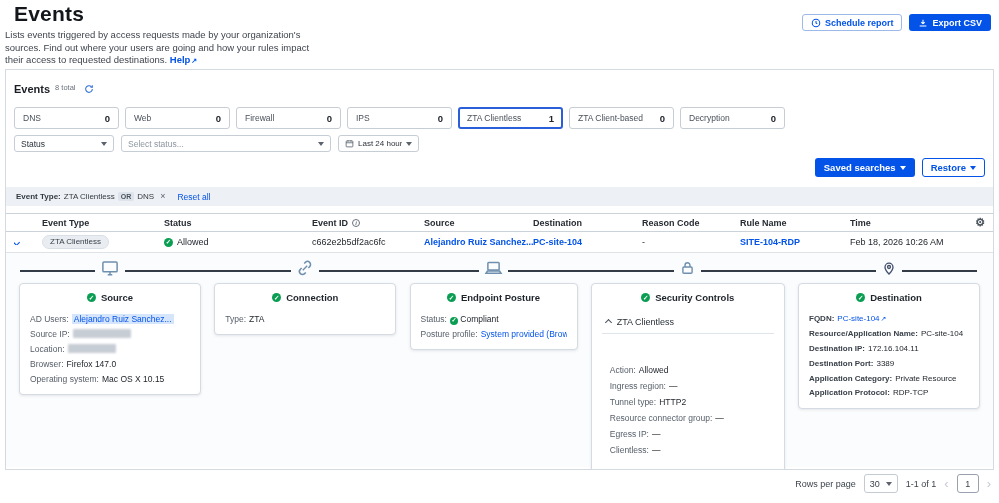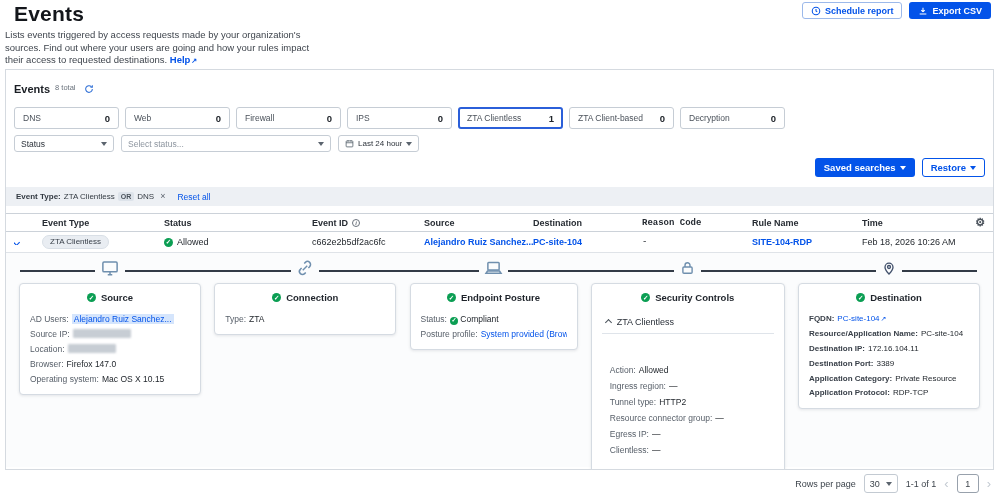--- a/index.html
+++ b/index.html
@@ -10,21 +10,21 @@
     font-family:"Liberation Sans", sans-serif; font-size:9px;
   }
   a { text-decoration:none; cursor:pointer; }
 
   
   .page-header { position:relative; height:68px; padding:2px 8px 0 5px; }
   .page-title { margin:0 0 0 9px; font-size:21px; font-weight:700; color:#13161b; letter-spacing:.2px; }
   .desc { margin:3px 0 0; width:322px; font-size:9.5px; line-height:1.33; color:#3f454d; }
   .help-link { color:#0353e9; font-weight:700; }
   .ext { font-size:7px; color:#0353e9; margin-left:1px; }
-  .header-actions { position:absolute; right:8px; top:2px; display:flex; gap:7px;margin-left:24px; }
+  .header-actions { position:absolute; right:8px; top:14px; display:flex; gap:7px;margin-left:24px; }
   .btn { display:inline-flex; align-items:center; gap:4px; border-radius:3px;
          font-family:inherit; font-size:9px; font-weight:700; height:17px; padding:0 8px;
          border:1px solid transparent; cursor:pointer; background:#fff; }
   .btn-outline { border-color:#9cb9ea; color:#0353e9; }
   .btn-primary { background:#0353e9; color:#fff; }
 
   
   .panel { position:absolute; left:5px; top:69px; width:989px; height:401px;
            border:1px solid #d5dae0; background:#fff; overflow:hidden; }
 
@@ -64,21 +64,21 @@
   .chip-x { color:#5d656f; font-size:9px; margin-left:3px; cursor:pointer; line-height:1; }
   .reset { color:#0353e9; font-size:8.5px; }
 
   
   .thead { margin-top:7px; height:19px; border-top:1px solid #ccd2d9; border-bottom:1px solid #ccd2d9;
            display:flex; align-items:center; padding:0 8px; font-weight:700; font-size:9px; color:#272c33; }
   .trow  { height:21px; border-bottom:1px solid #dfe3e8; display:flex; align-items:center; padding:0 8px; font-size:9px; }
   .col { white-space:nowrap; overflow:hidden; display:flex; align-items:center; gap:4px; }
   .c-expand { width:28px; } .c-type { width:122px; } .c-status { width:148px; }
   .c-id { width:112px; } .c-src { width:109px; } .c-dst { width:109px; }
-  .c-rsn { width:110px;font-family:Liberation Mono, monospace; } .c-rule { width:110px;text-align:right; } .c-time { width:106px; }
+  .c-rsn { width:98px; } .c-rule { width:110px;text-align:right; } .c-time { width:106px; }
   .c-gear { flex:1; justify-content:flex-end; overflow:visible; }
   .info-i { display:inline-flex; width:8px; height:8px; border:1px solid #6b737d; border-radius:50%;
             color:#6b737d; font-size:6px; align-items:center; justify-content:center; font-style:italic; }
   .info-i::before { content:"i"; }
   .gear { font-size:11px; color:#4a525b; cursor:pointer; line-height:1; }
   .gear::before { content:"\2699"; }
   .type-badge { background:#e9edf2; border:1px solid #d9dfe6; border-radius:9px; padding:1px 7px 2px;
                 font-size:8px; color:#3a414a; }
   .tlink { color:#0353e9; font-weight:700; }
   .chev { display:inline-block; width:5px; height:5px; border-right:1.5px solid currentColor;

